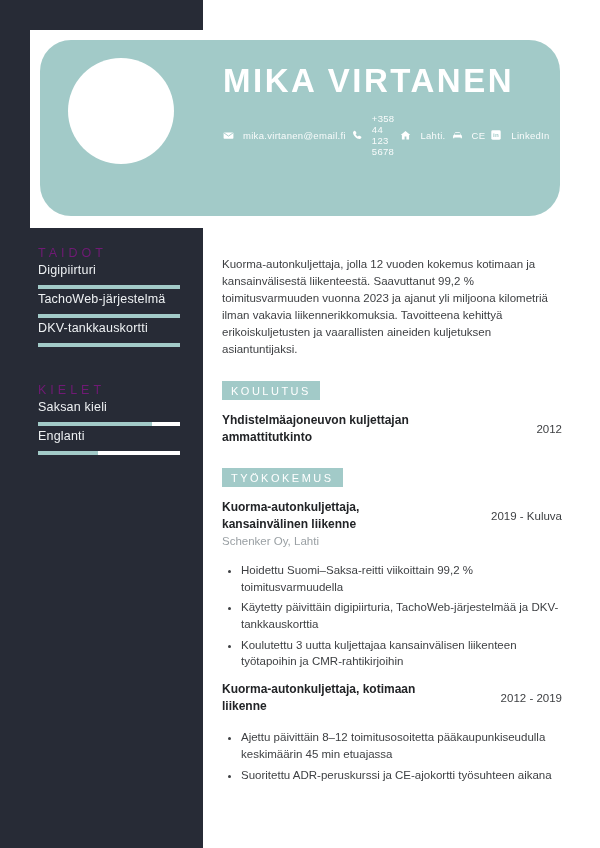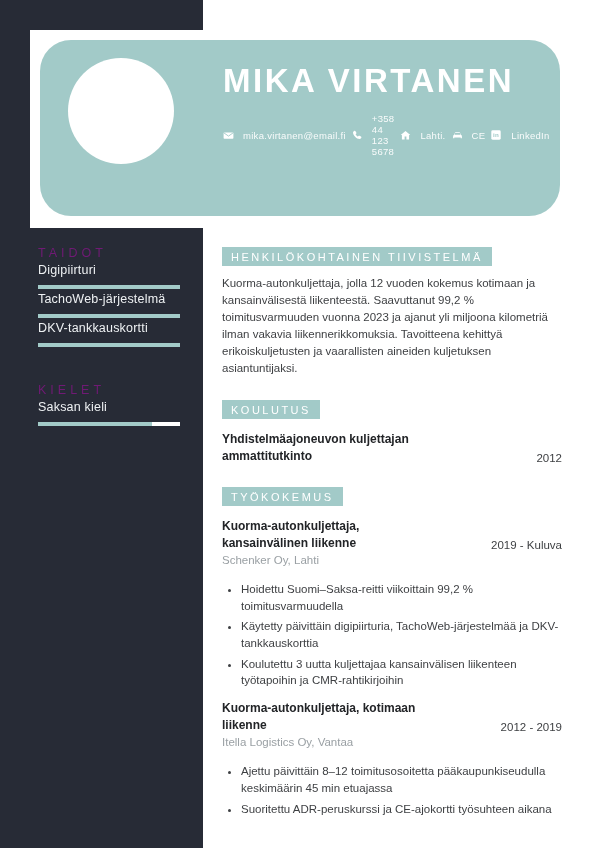--- a/index.html
+++ b/index.html
@@ -30,21 +30,21 @@
   .bar-track { margin-top:8px; height:4px; width:100%; background:#ffffff; }
   .bar-fill { height:100%; background:#a2cac8; }
   .side-gap { height:36px; }
 
   
   .main { position:absolute; left:222px; top:247px; width:340px; }
   .badge { display:inline-block; background:#a2cac8; color:#ffffff; font-size:11px; letter-spacing:2.5px; padding:4px 9px 3px 9px; font-weight:400; }
   .summary-text { margin-top:9px; font-size:11.5px; line-height:1.48; color:#3d3f42; }
   .section { margin-top:23px; }
   .entry { margin-top:12px; }
-  .entry-head { display:flex; justify-content:space-between; align-items:flex-end; }
+  .entry-head { display:flex; justify-content:space-between; align-items:center; }
   .entry-title { width:222px; font-size:12px; font-weight:bold; color:#222427; line-height:1.38; }
   .entry-date { font-size:11.5px; color:#3d3f42; white-space:nowrap; }
   .entry-sub { margin-top:3px; font-size:11.5px; color:#9aa0a4; }
   ul.bullets { margin:15px 0 0 19px; }
   ul.bullets li { font-size:11.5px; color:#3d3f42; line-height:1.42; margin-bottom:4.5px; }
   .job2 { }
 </style>
 </head>
 <body>
 
@@ -129,26 +129,31 @@
 
     <div class="side-gap"></div>
     <div class="side-title">KIELET</div>
 
     <div class="side-item">
       <div class="side-item-label">Saksan kieli</div>
       <div class="bar-track">
           <div class="bar-fill" style="width: 80%;"></div>
         </div>
     </div>
+    <div class="side-item">
+      <div class="side-item-label">Englanti</div>
+      <div class="bar-track">
+          <div class="bar-fill" style="width: 42%;"></div>
+        </div>
+    </div>
   </div>
 
   <div class="main">
 
     <div>
-      <span class="badge">HENKILÖKOHTAINEN TIIVISTELMÄ</span>
       <div class="summary-text">Kuorma-autonkuljettaja, jolla 12 vuoden kokemus kotimaan ja kansainvälisestä liikenteestä. Saavuttanut 99,2 % toimitusvarmuuden vuonna 2023 ja ajanut yli miljoona kilometriä ilman vakavia liikennerikkomuksia. Tavoitteena kehittyä erikoiskuljetusten ja vaarallisten aineiden kuljetuksen asiantuntijaksi.</div>
     </div>
 
     <div class="section">
       <span class="badge">KOULUTUS</span>
       <div class="entry">
         <div class="entry-head">
           <div class="entry-title">Yhdistelmäajoneuvon kuljettajan ammattitutkinto</div>
           <div class="entry-date">2012</div>
         </div>
@@ -169,21 +174,20 @@
           <li>Käytetty päivittäin digipiirturia, TachoWeb-järjestelmää ja DKV-tankkauskorttia</li>
           <li>Koulutettu 3 uutta kuljettajaa kansainvälisen liikenteen työtapoihin ja CMR-rahtikirjoihin</li>
         </ul>
       </div>
 
       <div class="entry job2">
         <div class="entry-head">
           <div class="entry-title">Kuorma-autonkuljettaja, kotimaan liikenne</div>
           <div class="entry-date">2012 - 2019</div>
         </div>
-        <div class="entry-sub">Itella Logistics Oy, Vantaa</div>
         <ul class="bullets">
           <li>Ajettu päivittäin 8–12 toimitusosoitetta pääkaupunkiseudulla keskimäärin 45 min etuajassa</li>
           <li>Suoritettu ADR-peruskurssi ja CE-ajokortti työsuhteen aikana</li>
         </ul>
       </div>
     </div>
 
   </div>
 </div>
 

